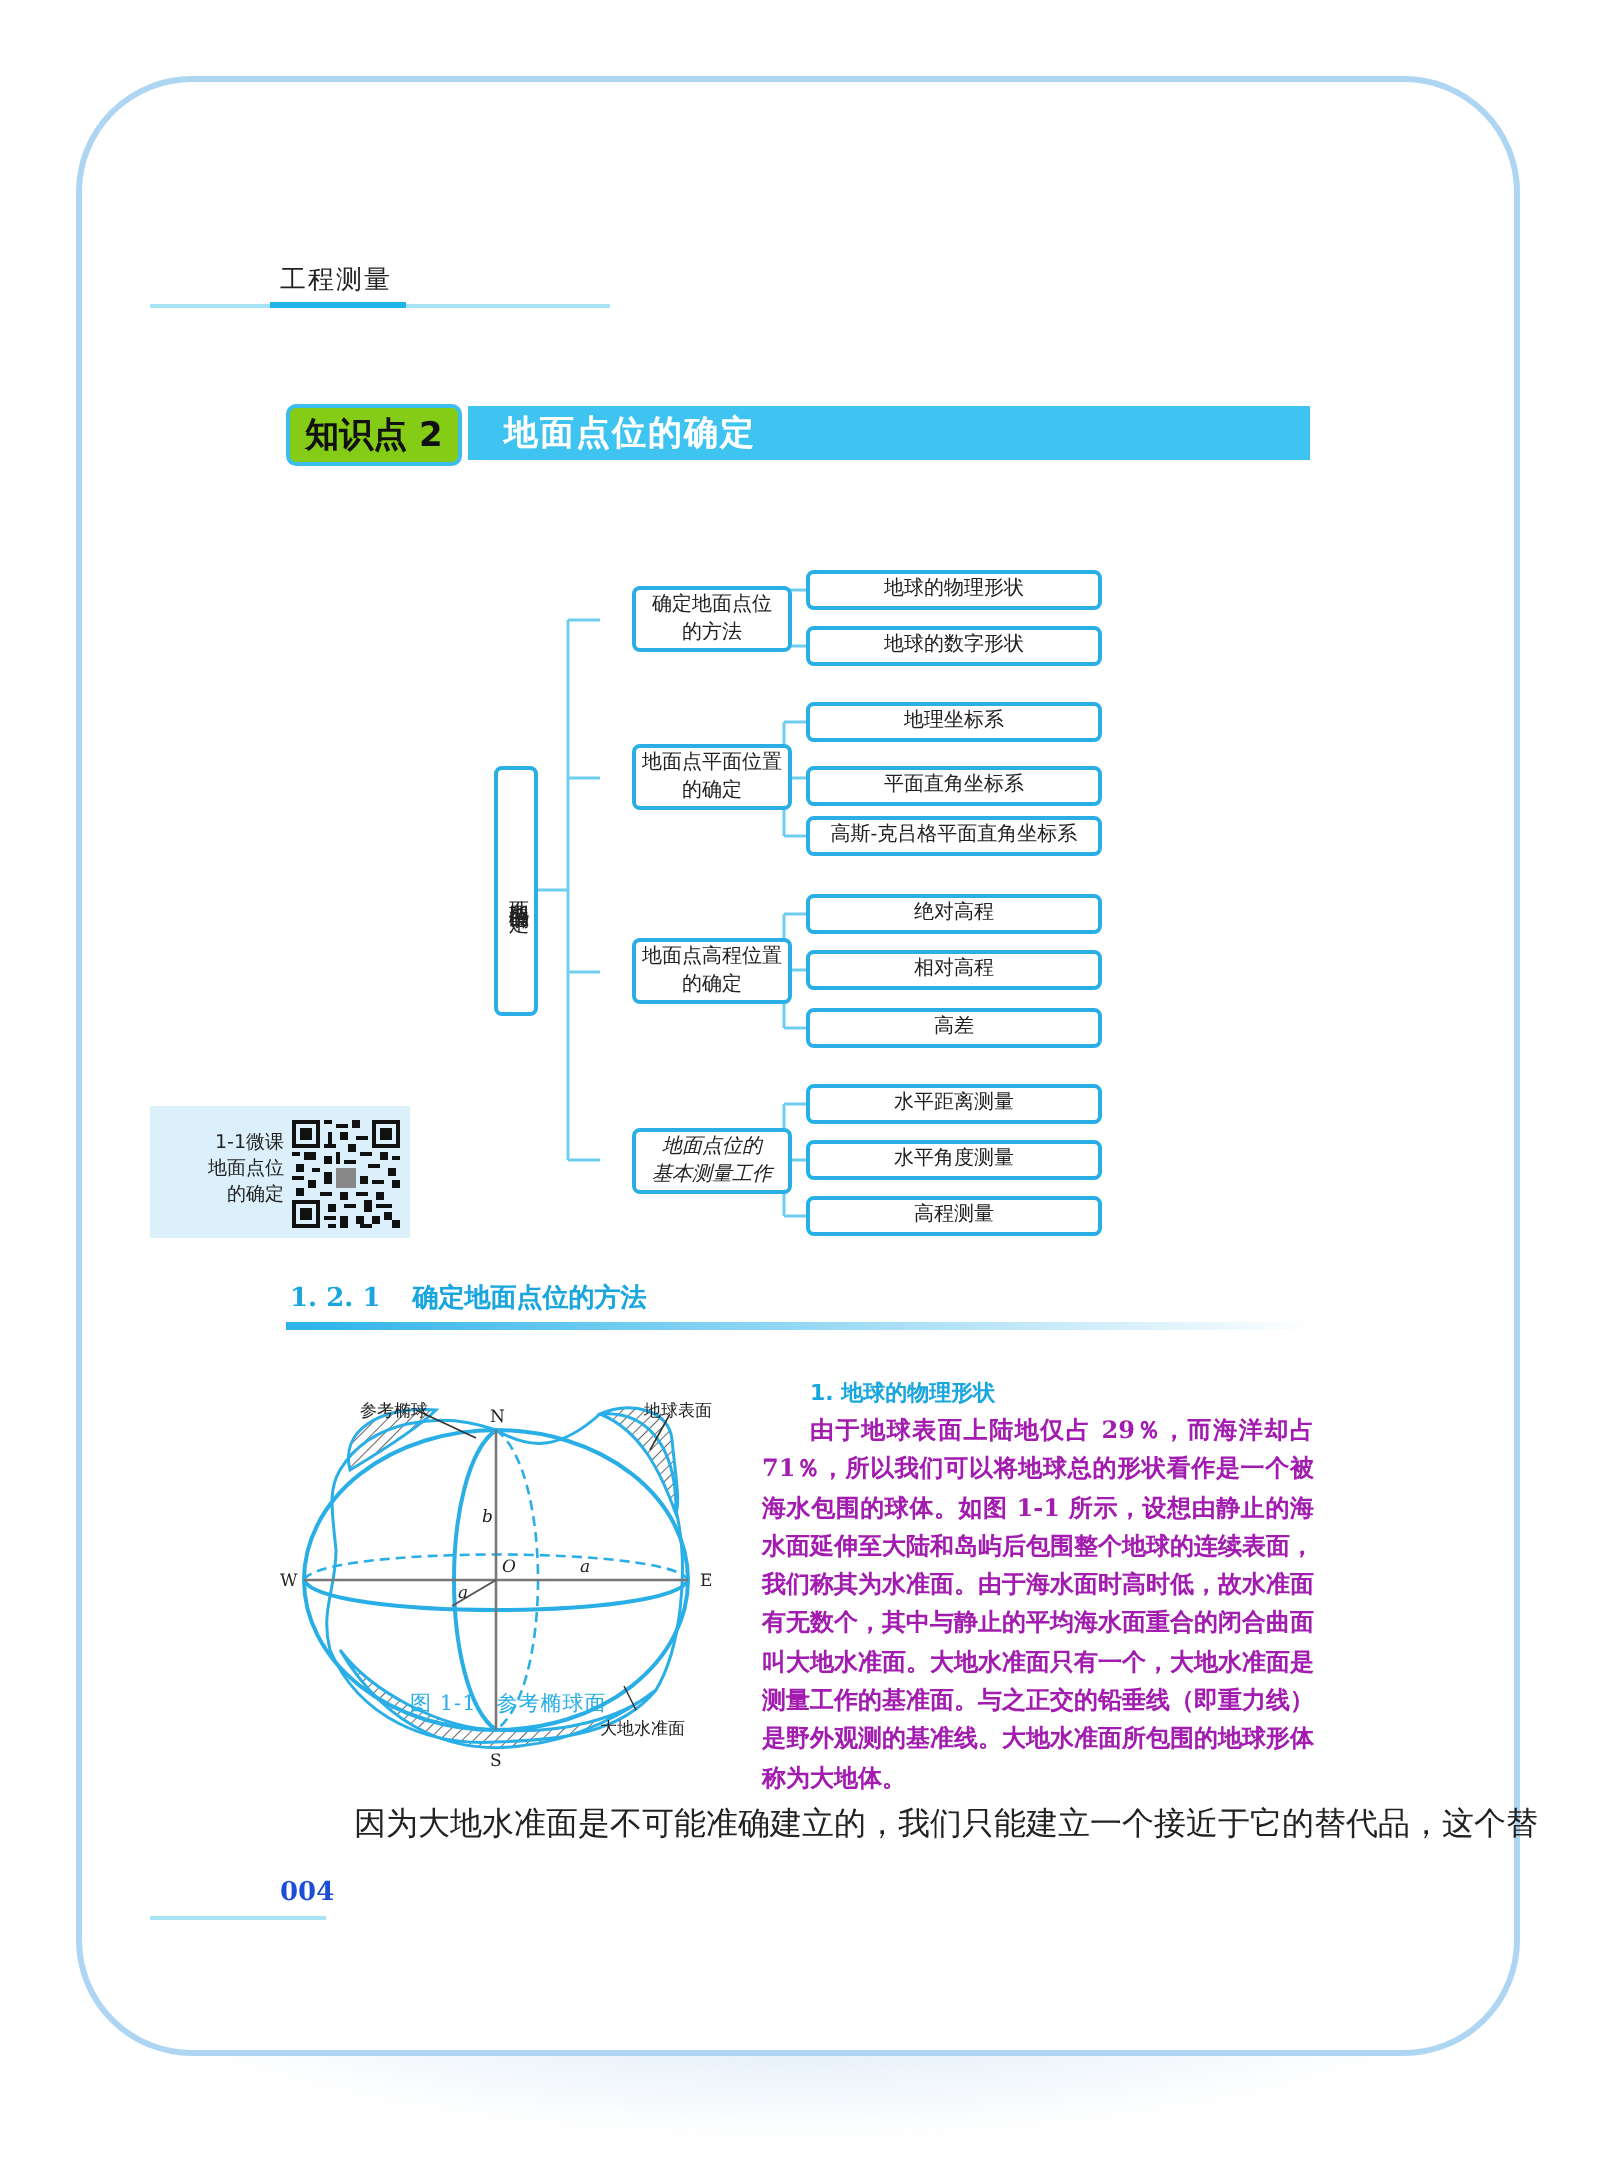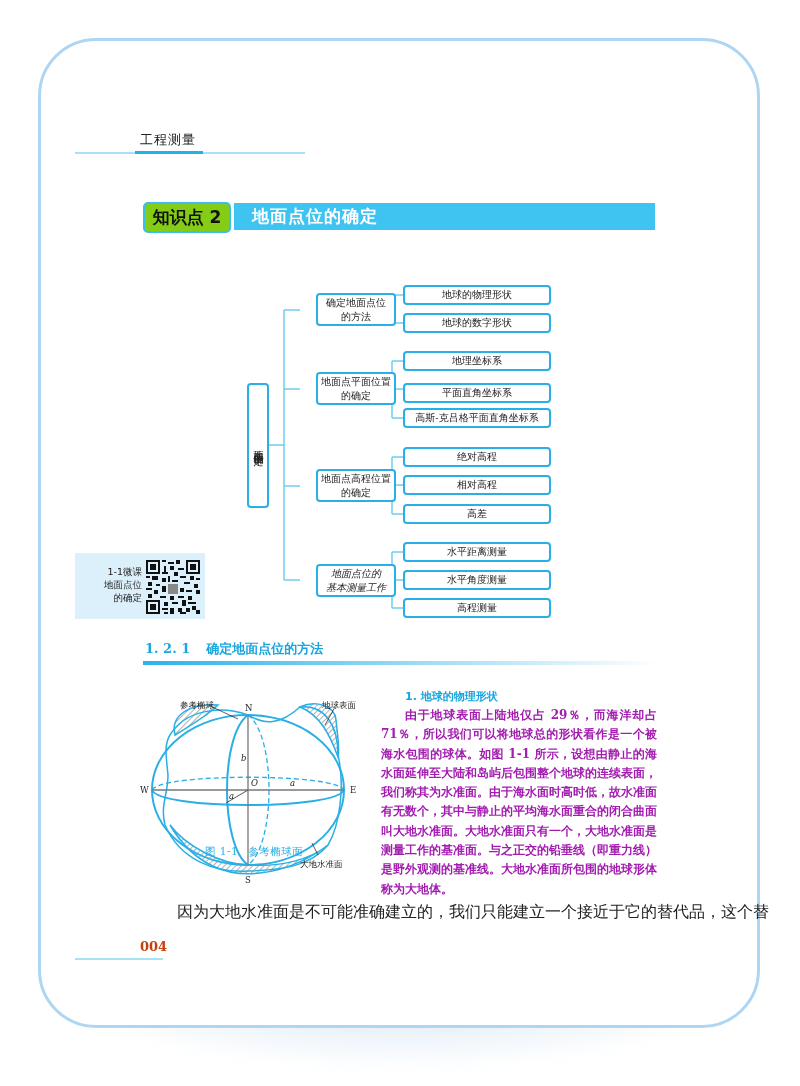--- a/index.html
+++ b/index.html
@@ -74,21 +74,21 @@
   }
   .body-text {
     left:381px; top:706px; width:276px; font-size:12px; line-height:19.3px; color:#a21caf; text-align:justify;
     text-indent:2em;
     font-weight:bold;
   }
   .last-line {
     left:145px; top:902px; width:515px; font-size:16px; line-height:19px; color:#222; text-indent:2em; white-space:nowrap;
   }
   .page-num {
-    left:140px; top:939px; font-size:13px; font-weight:bold; color:#c2410c;
+    left:140px; top:939px; font-size:13px; font-weight:bold; color:#1d4ed8;
   }
   .footer-line { left:75px; top:958px; width:88px; height:2px; background:#a8e2f5; }
 </style>
 </head>
 <body>
 
 <div class="shadow"></div>
 <div class="frame"></div>
 
 <div class="abs header-title">工程测量</div>

